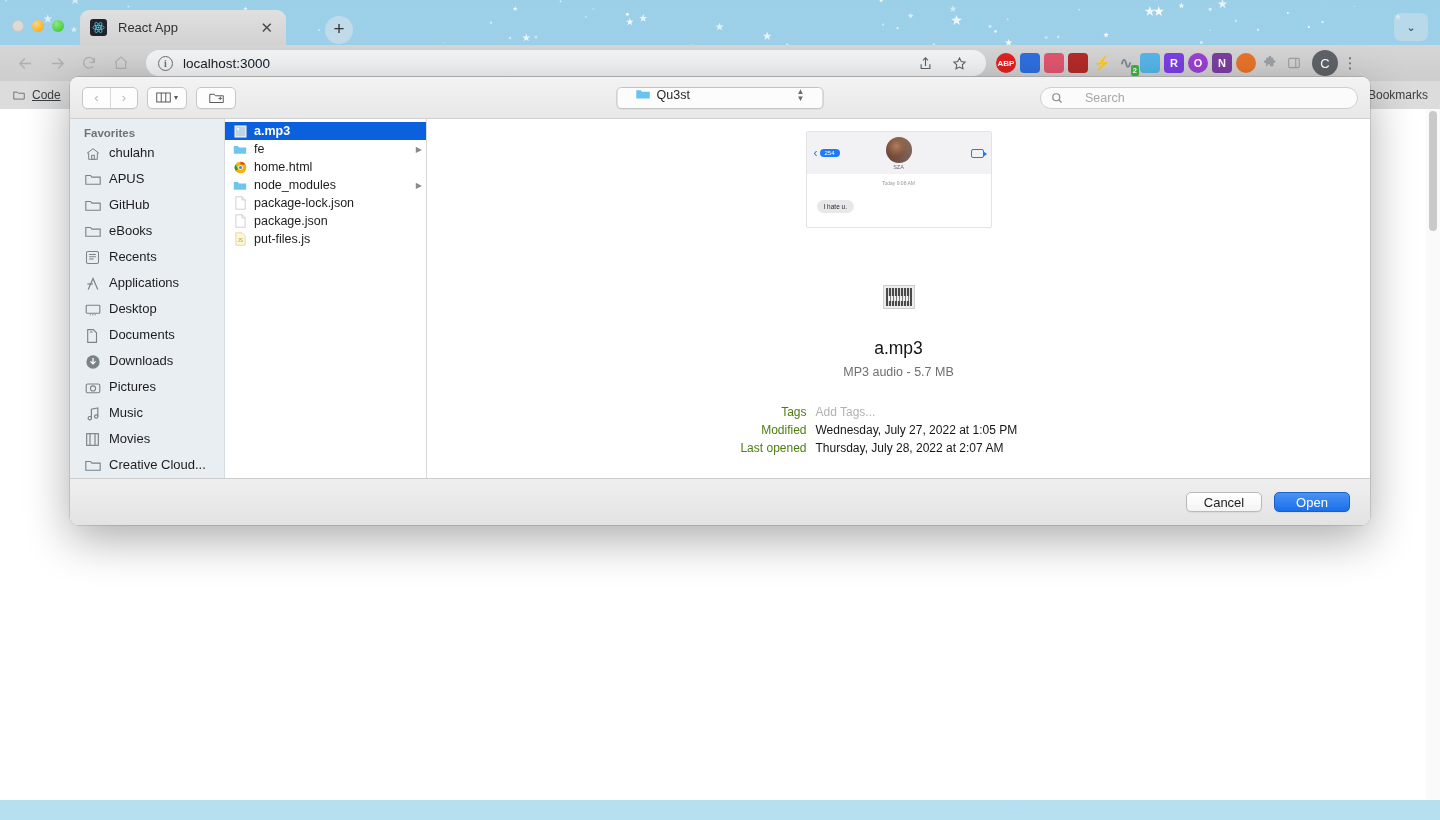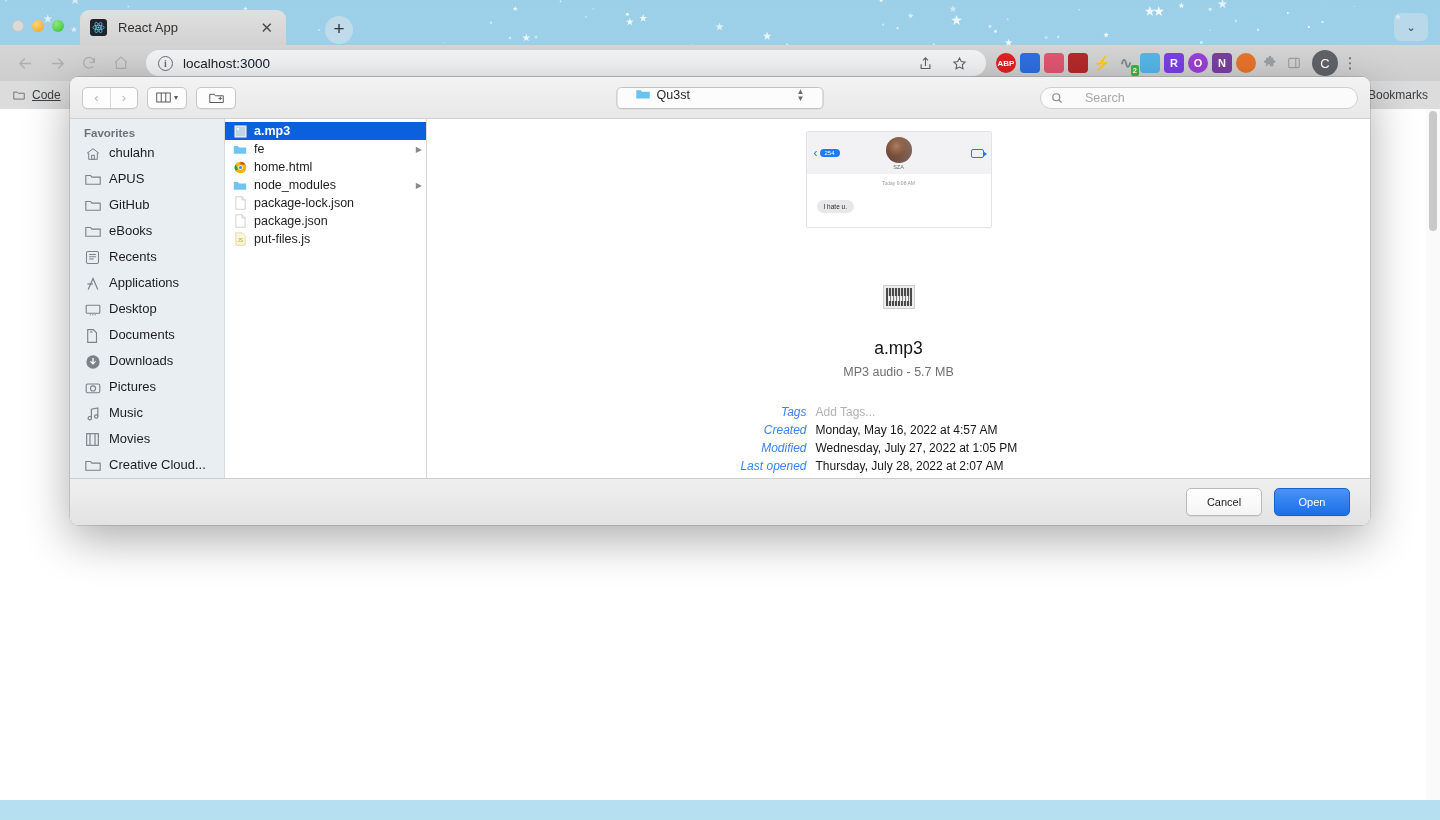--- a/index.html
+++ b/index.html
@@ -239,32 +239,32 @@
     position: relative;
   }
   #audioicon:before {
     content:""; position:absolute; left:2px; right:2px; top:8px; height:5px;
     background: repeating-linear-gradient(90deg,#f0f0f0 0 2px,#7a7a7a 2px 3px);
   }
   #fname-big { margin-top: 30px; font-size: 17.5px; color: #141414; }
   #fkind { margin-top: 6px; font-size: 12.5px; color: #6f6f6f; }
   #meta { margin-top: 24px; width: 100%; max-width: 520px; margin-left: 110px; }
   .mrow { display: flex; font-size: 12px; line-height: 18px; }
-  .mrow .mk { width: 122px; text-align: right; color: #3b82f6; padding-right: 9px; flex: none; font-style: italic; }
+  .mrow .mk { width: 122px; text-align: right; color: #4d7c0f; padding-right: 9px; flex: none; }
   .mrow .mv { color: #161616; }
   .mrow .mv.ph { color: #b2b2b2; }
 
   
   #dlg-footer {
     height: 47px; flex: none; background: linear-gradient(#efefef,#e3e3e3);
     border-top: 1px solid #cdcdcd; display: flex; align-items: center;
     justify-content: flex-end; gap: 12px; padding-right: 20px;
   }
   .dbtn {
-    min-width: 76px; height: 28px; border-radius: 5px; font-size: 11px;
+    min-width: 76px; height: 20px; border-radius: 5px; font-size: 13px;
     display: flex; align-items: center; justify-content: center;
     border: 1px solid #b9b9b9; background: linear-gradient(#ffffff,#f4f4f4); color: #1d1d1f;
     box-shadow: 0 1px 1px rgba(0,0,0,.06);
   }
   .dbtn.primary {
     background: linear-gradient(#4a92f5,#1a6fe8); color: #fff; border-color: #1761cc;
   }
 </style>
 </head>
 <body>
@@ -834,24 +834,20 @@
       <div id="audioicon"></div>
       <div id="fname-big">a.mp3</div>
       <div id="fkind">MP3 audio - 5.7 MB</div>
 
       <div id="meta">
           <div class="mrow">
             <div class="mk">Tags</div>
             <div class="mv ph">Add Tags...</div>
           </div>
           <div class="mrow">
-            <div class="mk">Created</div>
-            <div class="mv">Monday, May 16, 2022 at 4:57 AM</div>
-          </div>
-          <div class="mrow">
             <div class="mk">Modified</div>
             <div class="mv">Wednesday, July 27, 2022 at 1:05 PM</div>
           </div>
           <div class="mrow">
             <div class="mk">Last opened</div>
             <div class="mv">Thursday, July 28, 2022 at 2:07 AM</div>
           </div>
         </div>
     </div>
   </div>

